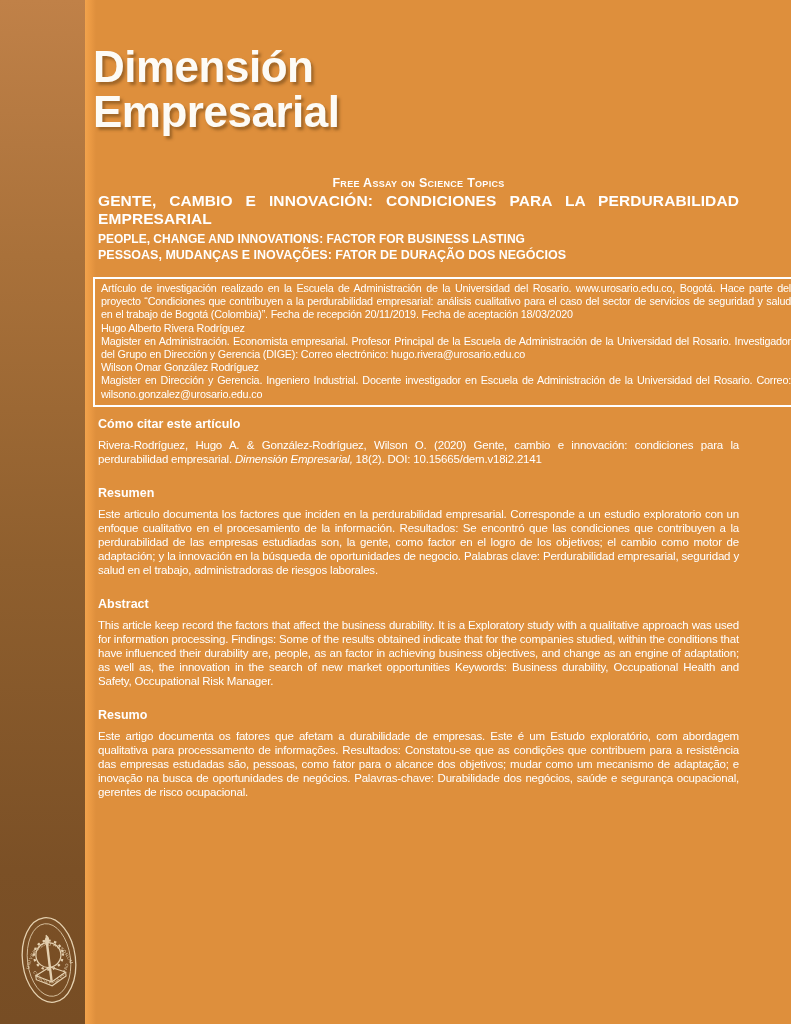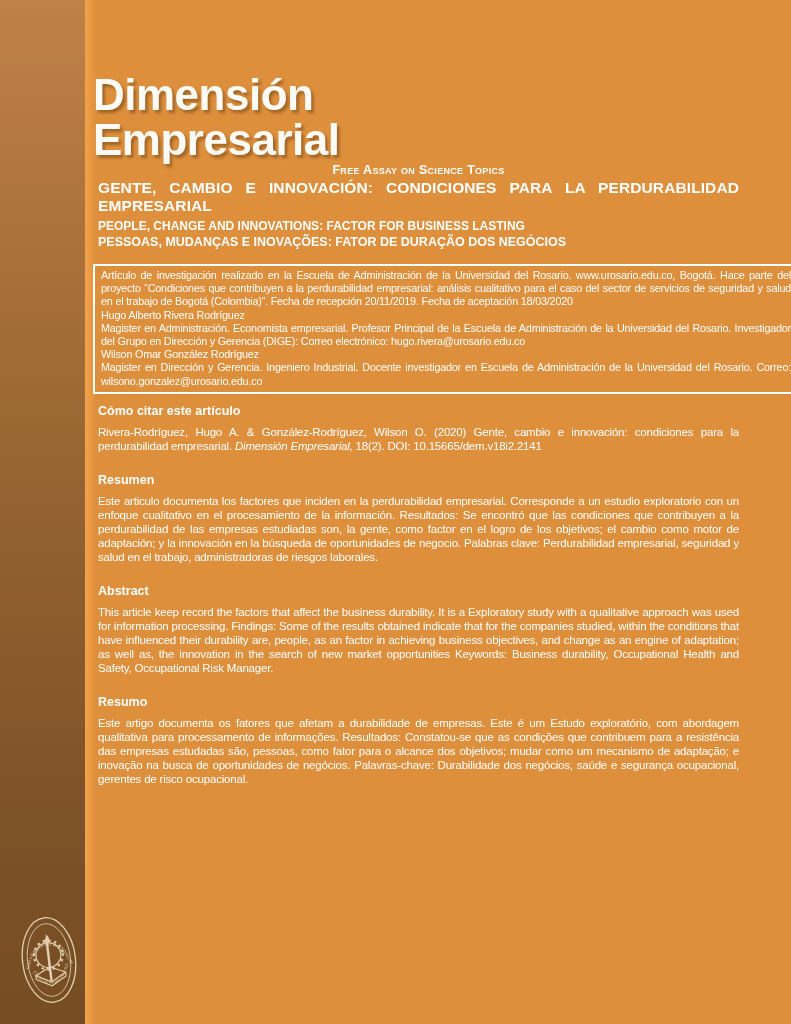--- a/index.html
+++ b/index.html
@@ -19,24 +19,23 @@
   .side-band-edge {
     position: absolute; left: 85px; top: 0; width: 11px; height: 1024px;
     background: linear-gradient(90deg, #f2a34c 0%, #eb9a44 45%, #de8f3c 100%);
   }
   .journal-logo {
     position: absolute; left: 93px; top: 44px;
     font-size: 44px; line-height: 45px; font-weight: 700;
     letter-spacing: -0.5px;
     color: #fdfbf6;
     text-shadow: 2.5px 2.5px 3px rgba(125, 78, 28, 0.65);
-    margin-top: 28px;
   }
   .content {
-    position: absolute; left: 98px; top: 163px; width: 641px;
+    position: absolute; left: 98px; top: 176px; width: 641px;
   }
   .section-label {
     text-align: center;
     font-weight: 700;
     font-variant-caps: small-caps;
     font-size: 12.5px; line-height: 14px;
     letter-spacing: 0.3px;
   }
   .title-es {
     margin-top: 2px;

